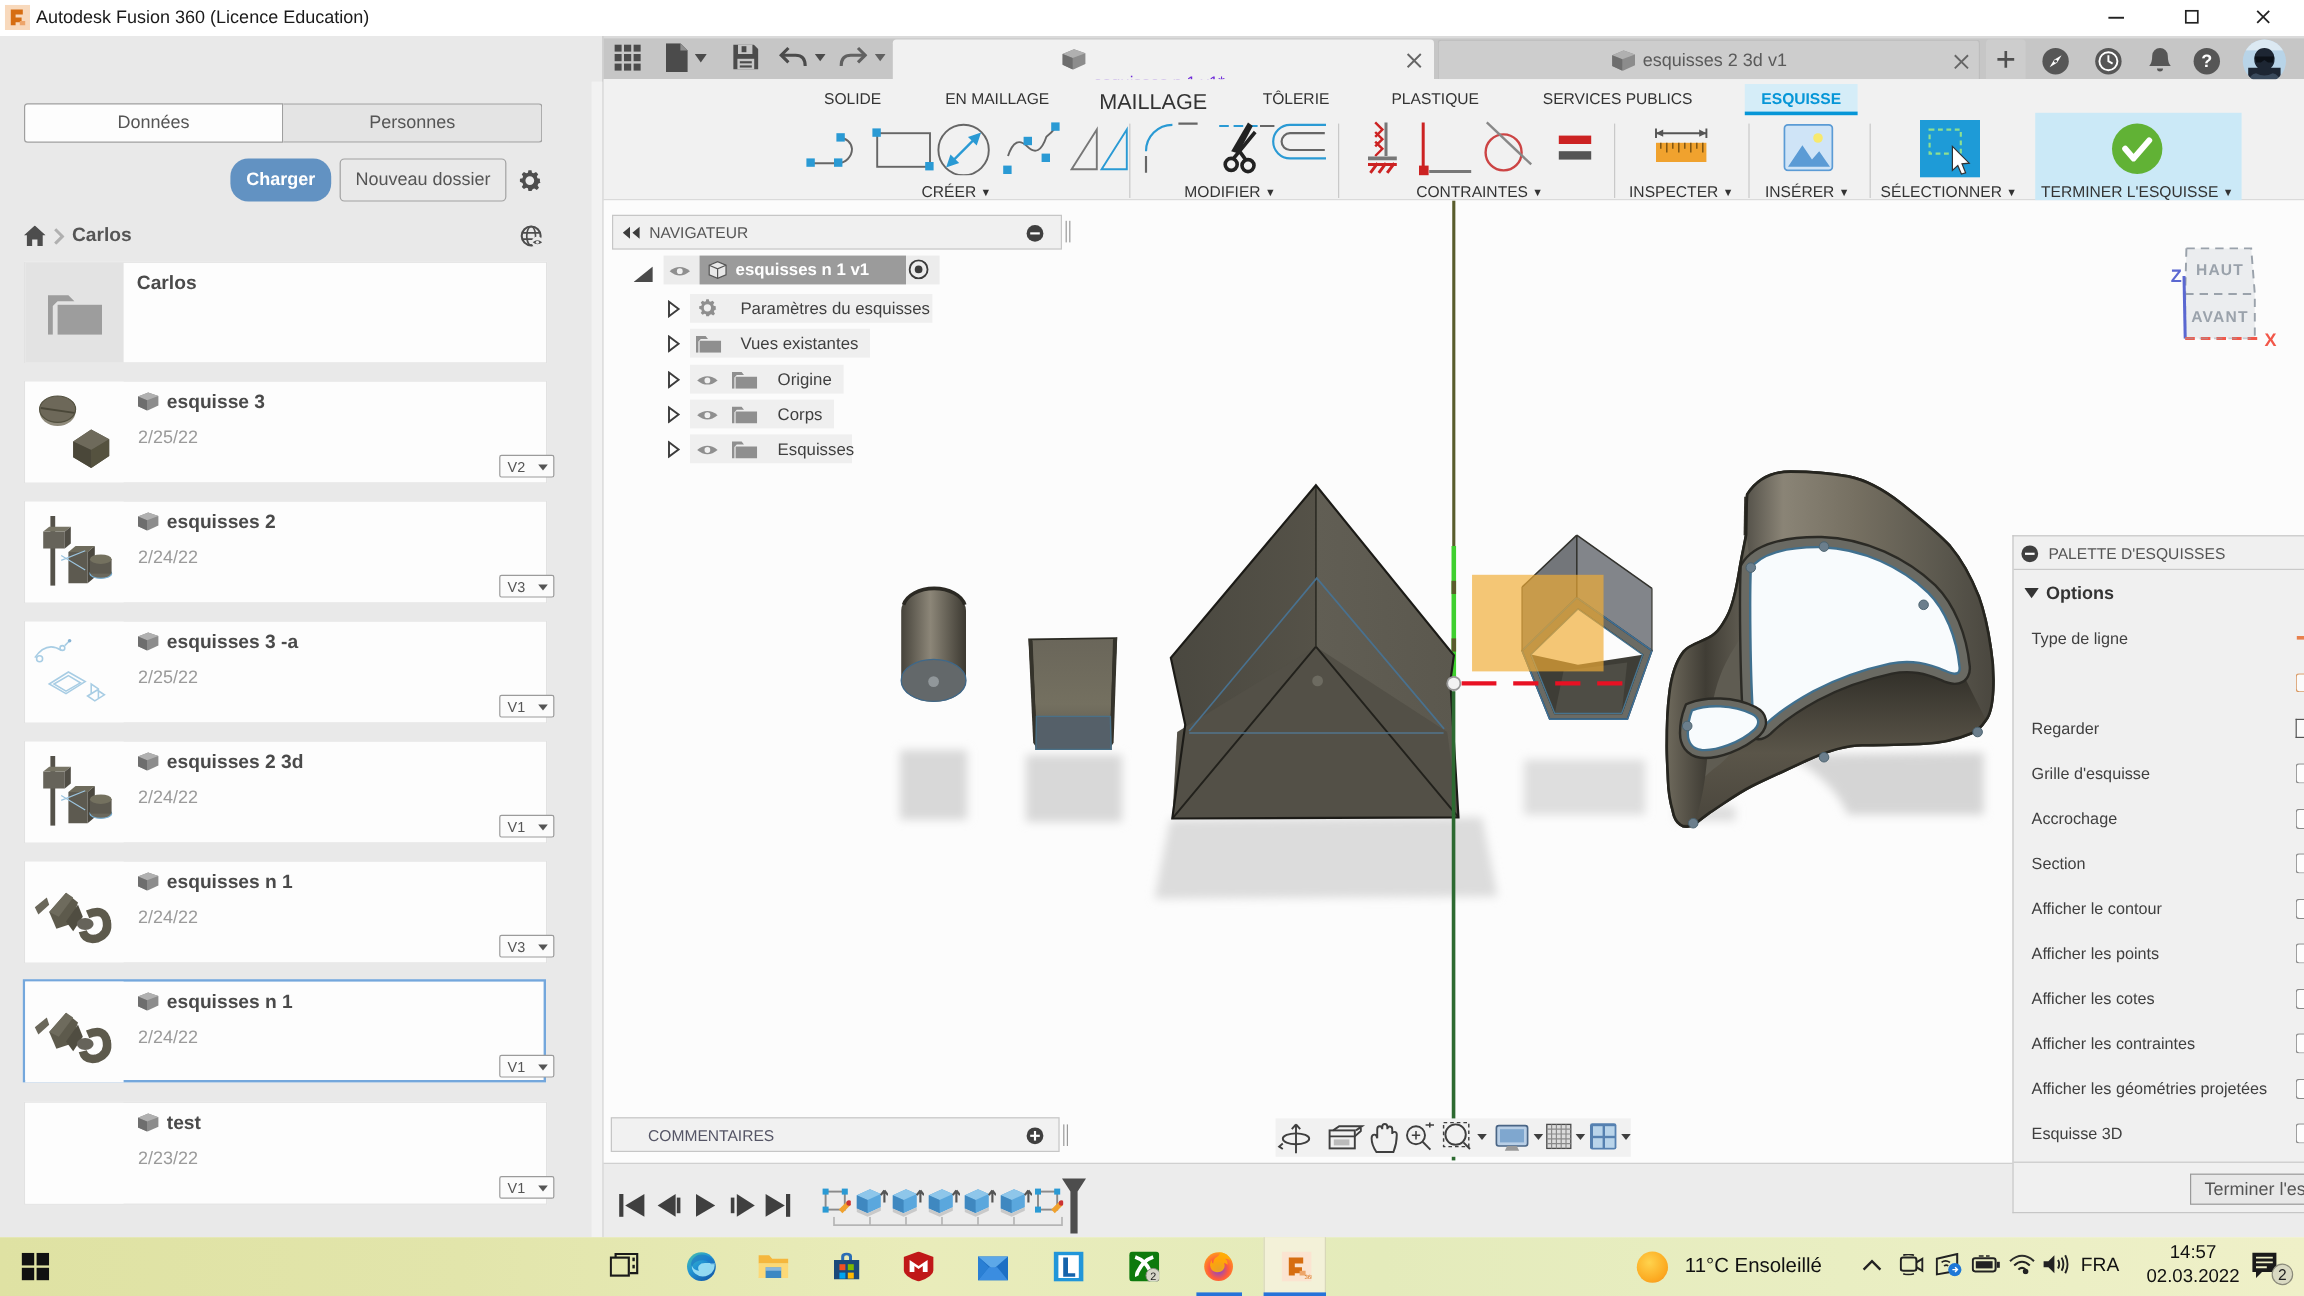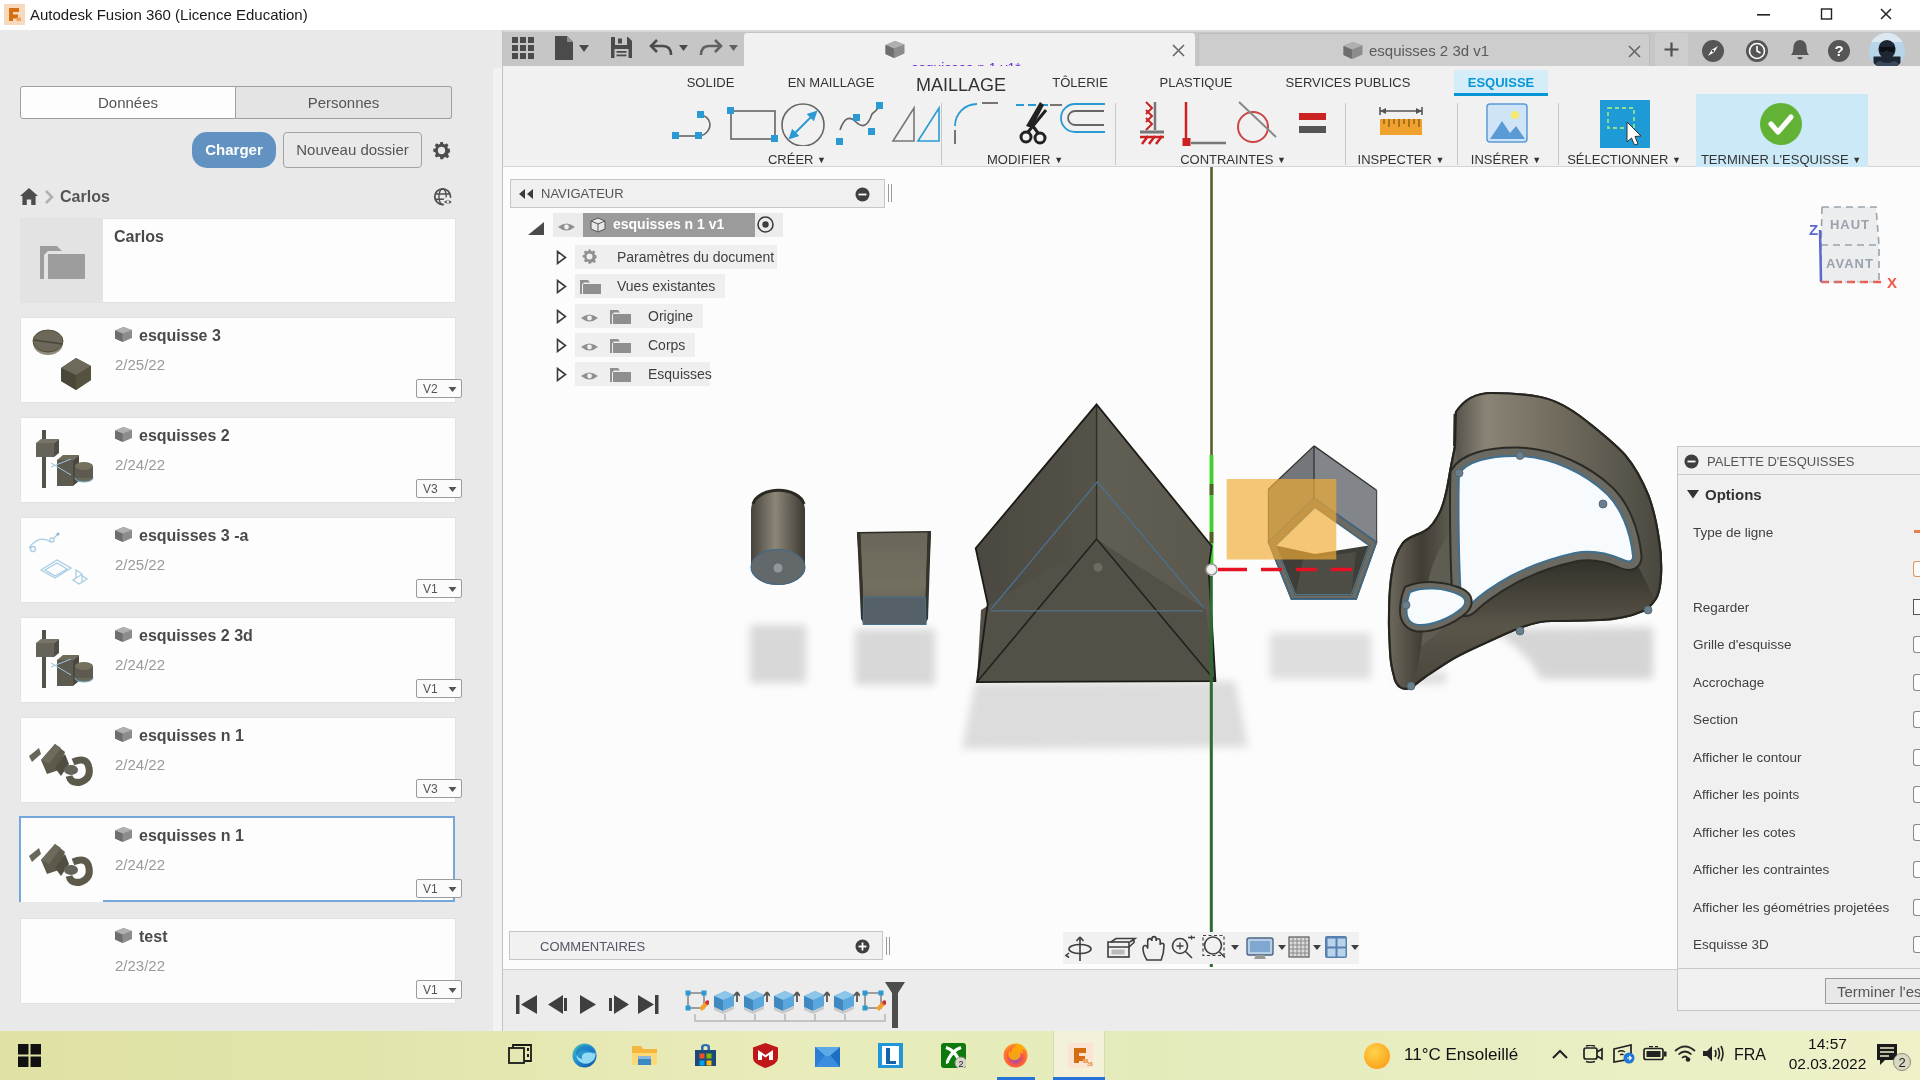--- a/index.html
+++ b/index.html
@@ -779,21 +779,21 @@
 </svg>
 
 <div class="abs" style="left:556px;top:250px;"><svg width="11" height="15" viewBox="0 0 11 15">
       <path d="M1.5 1.5 L9.5 7.5 L1.5 13.5 Z" fill="none" stroke="#3c3c3c" stroke-width="1.6"></path>
     </svg></div>
 <div class="abs" style="left:575px;top:245px;width:202px;height:24px;background:#efefef;"></div>
 <div class="abs" style="left:580px;top:247px;"><svg width="19" height="19" viewBox="0 0 24 24">
       <path fill="#8f8f8f" d="M12 8.2a3.8 3.8 0 1 0 0 7.6 3.8 3.8 0 0 0 0-7.6zm9.4 5.4l-2.1 1.1c-.1.5-.3 1-.5 1.5l1.2 2-1.9 1.9-2-1.2c-.5.2-1 .4-1.5.5L13.5 21h-2.7l-.4-2.3c-.5-.1-1-.3-1.5-.5l-2 1.2-1.9-1.9 1.2-2c-.2-.5-.4-1-.5-1.5L3.4 13v-2.7l2.3-.4c.1-.5.3-1 .5-1.5L5 6.4 6.9 4.5l2 1.2c.5-.2 1-.4 1.5-.5l.4-2.2h2.7l.4 2.2c.5.1 1 .3 1.5.5l2-1.2 1.9 1.9-1.2 2c.2.5.4 1 .5 1.5l2.2.4v2.7z"></path>
       <circle cx="12" cy="12" r="2.2" fill="#efefef"></circle>
     </svg></div>
-<div class="abs" style="left:617px;top:249px;font-size:14px;color:#3f3f3f;">Paramètres du document</div>
+<div class="abs" style="left:617px;top:249px;font-size:14px;color:#3f3f3f;">Paramètres du esquisses</div>
 
 <div class="abs" style="left:556px;top:279px;"><svg width="11" height="15" viewBox="0 0 11 15">
       <path d="M1.5 1.5 L9.5 7.5 L1.5 13.5 Z" fill="none" stroke="#3c3c3c" stroke-width="1.6"></path>
     </svg></div>
 <div class="abs" style="left:575px;top:274px;width:150px;height:24px;background:#efefef;"></div>
 <div class="abs" style="left:580px;top:278px;"><svg width="21" height="16" viewBox="0 0 21 16">
       <path d="M0 2 h8 l2 2.5 h-6 l-2 2 V16 h-2 Z" fill="#8f8f8f"></path>
       <path d="M3 6 h18 v10 h-18 Z" fill="#8f8f8f"></path>
     </svg></div>
 <div class="abs" style="left:617px;top:278px;font-size:14px;color:#3f3f3f;">Vues existantes</div>

